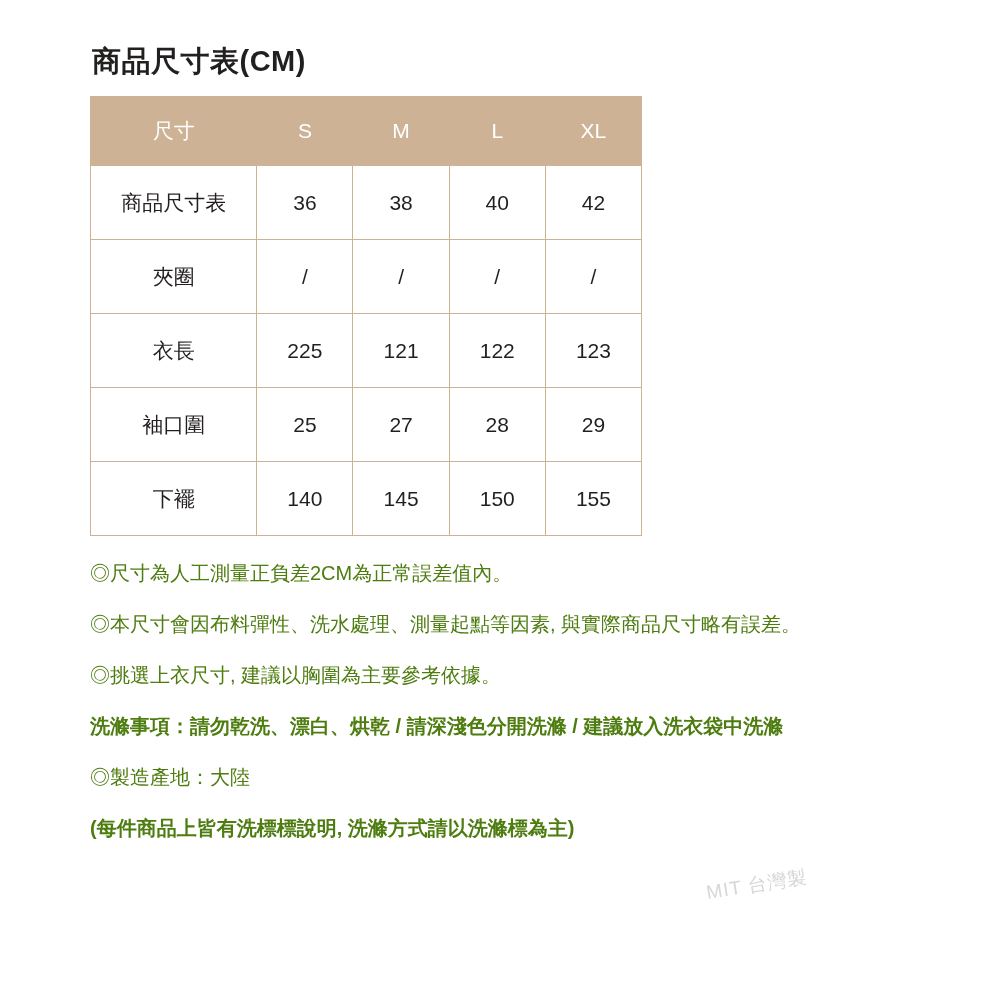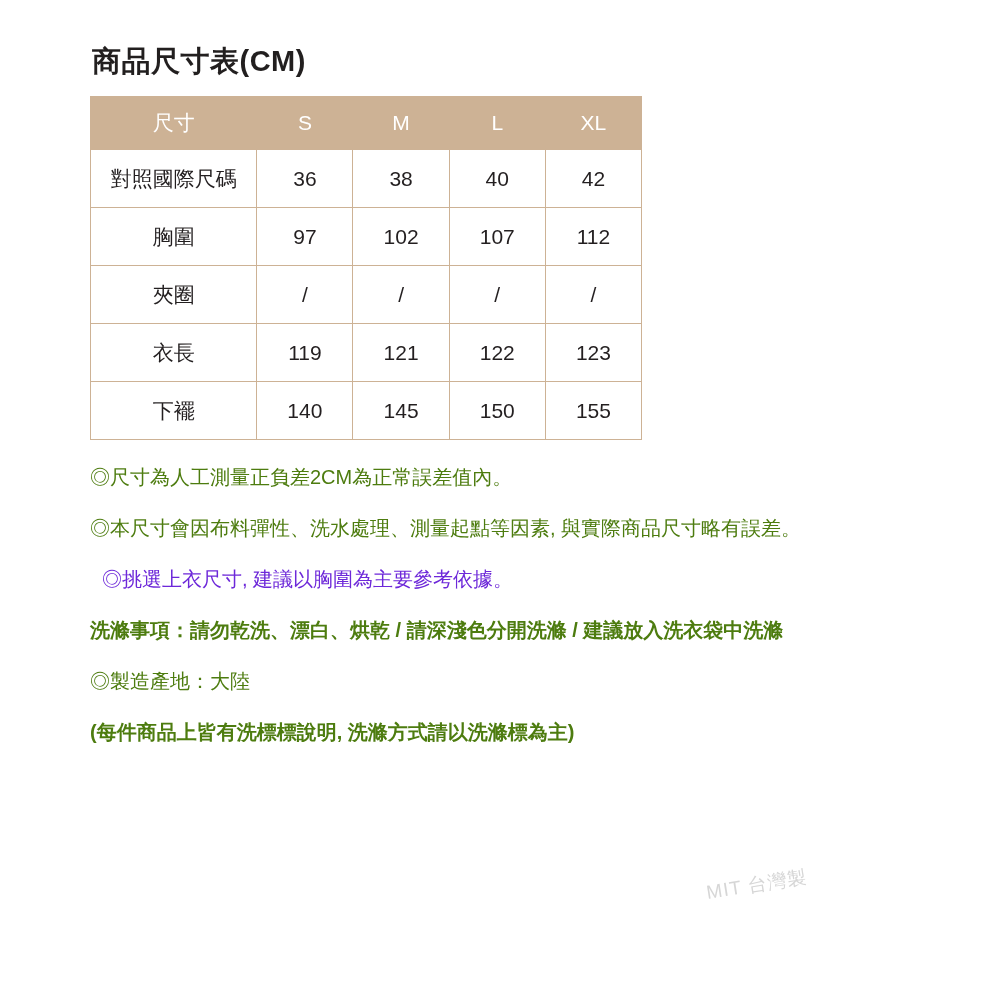--- a/index.html
+++ b/index.html
@@ -39,21 +39,21 @@
   table.size-table col.c2,
   table.size-table col.c3,
   table.size-table col.c4 { width: 96px; }
   table.size-table th,
   table.size-table td {
     border: 1px solid #ffffff;
     text-align: center;
     font-size: 21px;
     font-weight: 400;
     height: 57px;
-    padding: 0;
+    padding: 8px;
     color: #231f20;
   }
   table.size-table thead th {
     background: #cdb295;
     color: #ffffff;
     font-weight: 400;
     height: 52px;
     font-size: 21px;
     border-color: #cdb295;
   }
@@ -71,22 +71,21 @@
     margin-top: 22px;
     margin-left: 2px;
   }
   .note {
     font-size: 20px;
     line-height: 1.55;
     color: #4d7c0f;
     white-space: nowrap;
   }
   .note.red {
-    color: #6d28d9;
-    margin-left: 12px;
+    color: #4d7c0f;
   }
   .note.bold {
     font-weight: 700;
   }
   .wash-line {
     position: relative;
   }
   .watermark {
     position: absolute;
     left: 706px;
@@ -119,46 +118,46 @@
       <tr>
         <th class="hdr-label">尺寸</th>
         <th>S</th>
         <th>M</th>
         <th>L</th>
         <th>XL</th>
       </tr>
     </thead>
     <tbody>
       <tr>
-        <td class="rowhead">對照國際尺碼</td>
+        <td class="rowhead">商品尺寸表</td>
         <td>36</td>
         <td>38</td>
         <td>40</td>
         <td>42</td>
-      </tr>
-      <tr>
-        <td class="rowhead">胸圍</td>
-        <td>97</td>
-        <td>102</td>
-        <td>107</td>
-        <td>112</td>
       </tr>
       <tr>
         <td class="rowhead">夾圈</td>
         <td>/</td>
         <td>/</td>
         <td>/</td>
         <td>/</td>
       </tr>
       <tr>
         <td class="rowhead">衣長</td>
-        <td>119</td>
+        <td>225</td>
         <td>121</td>
         <td>122</td>
         <td>123</td>
+      </tr>
+      <tr>
+        <td class="rowhead">袖口圍</td>
+        <td>25</td>
+        <td>27</td>
+        <td>28</td>
+        <td>29</td>
       </tr>
       <tr>
         <td class="rowhead">下襬</td>
         <td>140</td>
         <td>145</td>
         <td>150</td>
         <td>155</td>
       </tr>
     </tbody>
   </table>

